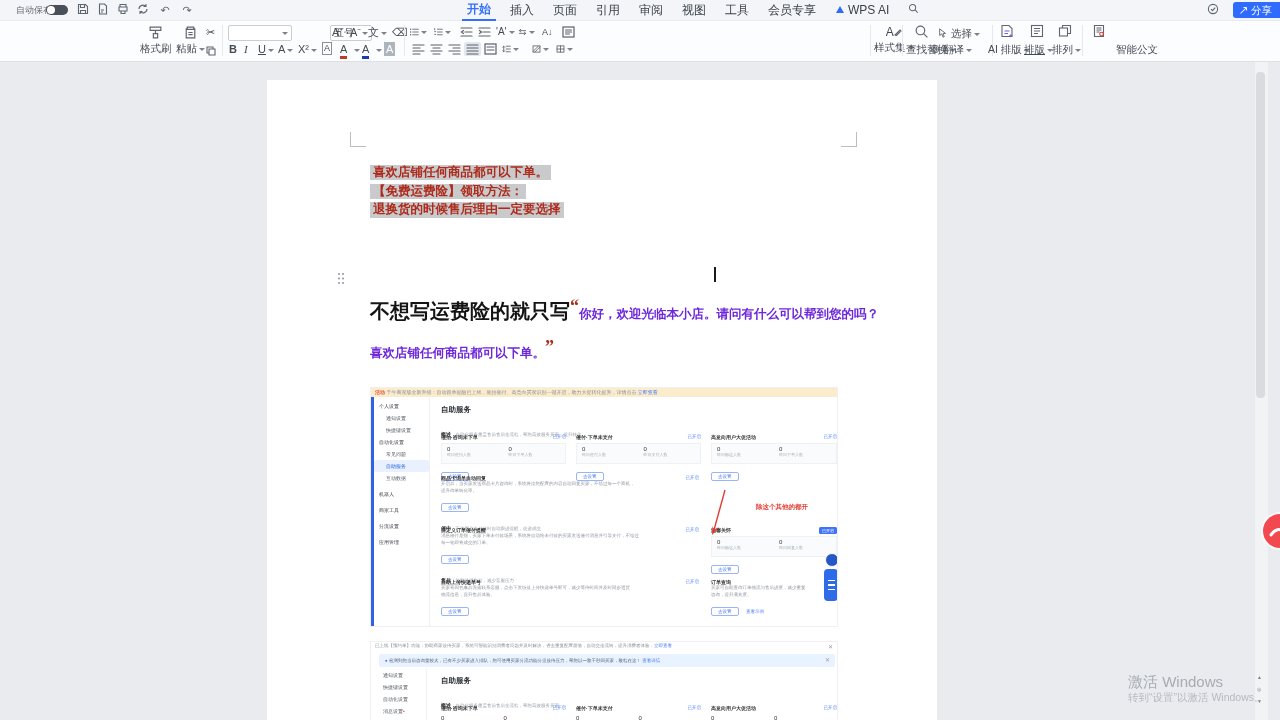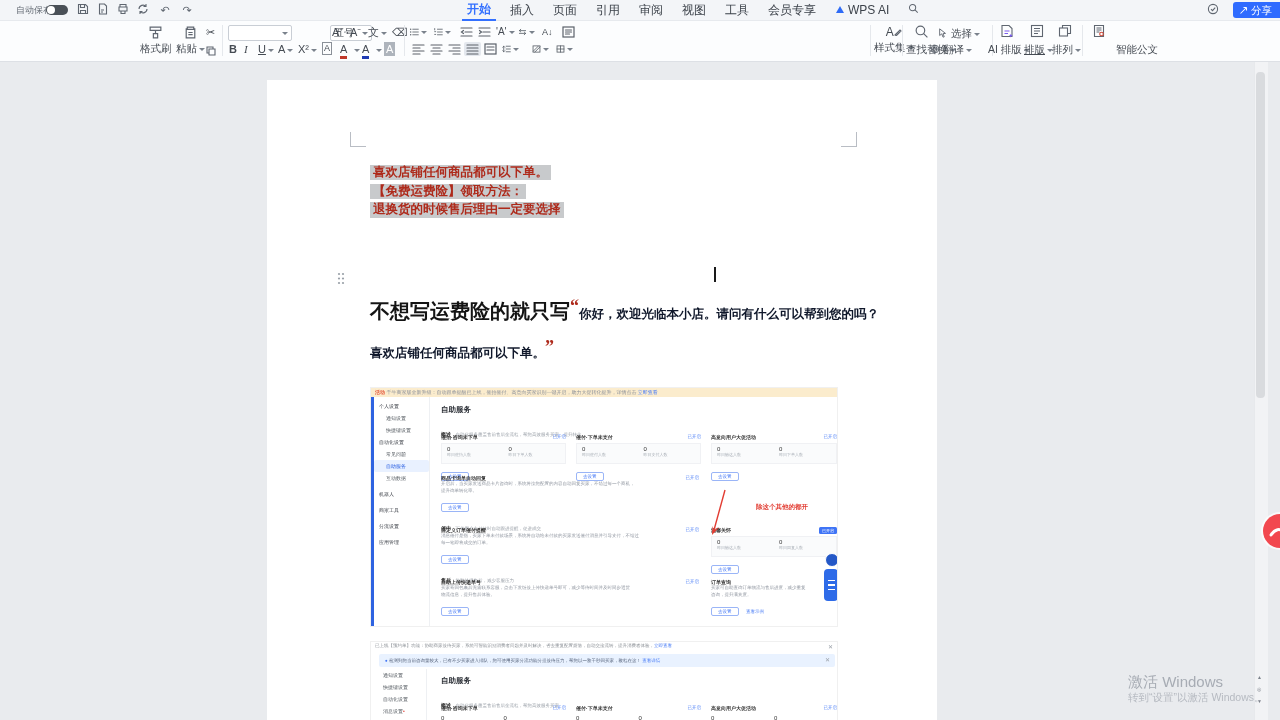--- a/index.html
+++ b/index.html
@@ -31,21 +31,21 @@
   .gitem{text-align:center;color:#33383f;white-space:nowrap;}
   .gsel{background:#fff;border:1px solid #c8cdd4;border-radius:2px;box-shadow:0 1px 2px rgba(0,0,0,.08);}
   .biglbl{display:flex;flex-direction:column;align-items:center;gap:2px;}
   
   #canvas{left:0;top:62px;width:1254px;height:658px;background:#e9ebee;}
   #page{left:267px;top:18px;width:670px;height:640px;background:#ffffff;}
   .cropline{background:#b9bdc4;}
   .redline{display:block;height:15.4px;margin-bottom:3.3px;white-space:nowrap;}
   .redline span{display:inline-block;background:#c8cacc;color:#ae2a1b;font-family:"Liberation Serif",serif;font-weight:bold;font-size:12.5px;line-height:15.4px;padding:0 3px;}
   .doc-h{font-family:"Liberation Serif",serif;font-weight:bold;font-size:20px;color:#141414;white-space:nowrap;}
-  .doc-red{font-family:"Liberation Serif",serif;font-weight:bold;font-size:12.5px;color:#0f172a;white-space:nowrap;}
+  .doc-red{font-family:"Liberation Serif",serif;font-weight:bold;font-size:12.5px;color:#6d28d9;white-space:nowrap;}
   .doc-quote{font-family:"Liberation Serif",serif;font-weight:bold;font-size:18px;color:#ae2a1b;}
   
   .shot{background:#fff;border:1px solid #f0f0f0;overflow:hidden;}
   .s-top{background:#fbeccd;font-size:5px;line-height:9px;white-space:nowrap;overflow:hidden;padding-left:4px;}
   .s-top .tag{color:#e4563a;font-weight:bold;}
   .s-top .txt{color:#8a8f99;}
   .s-link{color:#4a7df6;}
   .sb-item{font-size:5px;color:#5a6066;height:12px;line-height:12px;padding-left:12px;white-space:nowrap;overflow:hidden;}
   .sb-item.grp{padding-left:5px;color:#41454c;}
   .sb-item.active{background:#e9f1ff;color:#3568e4;border-radius:2px;}

